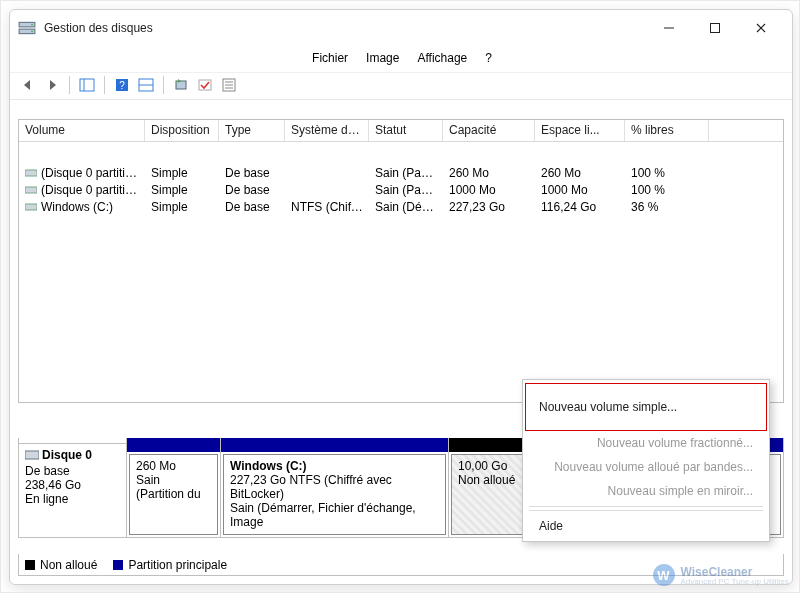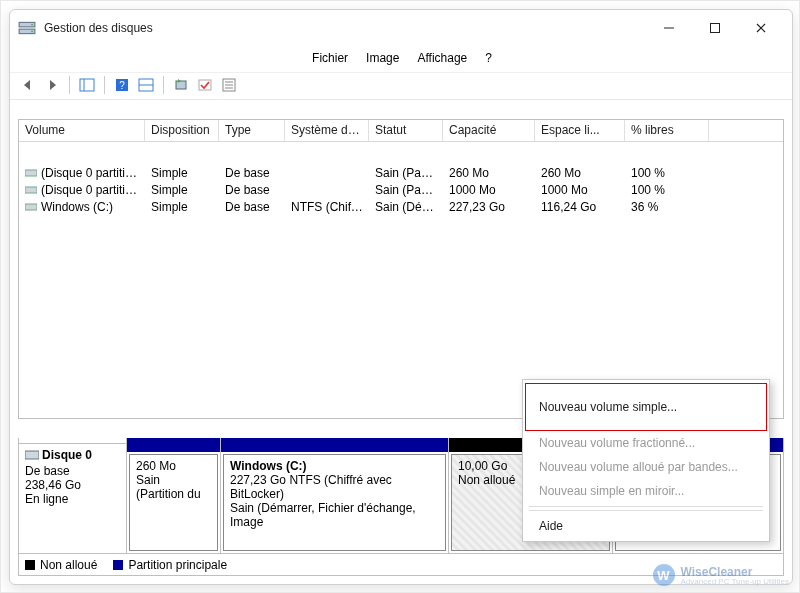--- a/index.html
+++ b/index.html
@@ -18,39 +18,39 @@
   .tico { width:20px; height:20px; display:flex; align-items:center; justify-content:center; border:1px solid transparent; }
   .tico svg { width:16px; height:16px; }
   .listpane { flex:1 1 auto; margin:19px 8px; border:1px solid #bfbfbf; background:#fff; overflow:hidden; display:flex; flex-direction:column;gap:22px; }
   .lh { display:flex; height:22px; border-bottom:1px solid #d8d8d8; background:#fff; font-size:12px; }
   .lh .col { border-right:1px solid #e0e0e0; padding:3px 6px 0 6px; color:#222; overflow:hidden; white-space:nowrap; text-overflow:ellipsis; position:relative; }
   .lh .col:last-child { border-right:none; }
   .lrows { flex:1; overflow:auto; font-size:12px; }
   .row { display:flex; height:17px; align-items:center; }
   .row .cell { padding:0 6px; overflow:hidden; white-space:nowrap; text-overflow:ellipsis; }
   .volicon { display:inline-flex; vertical-align:middle; margin-right:4px; }
-  .gpane { height:116px; margin:0 8px; border:1px solid #bfbfbf; border-top:none; display:flex; background:#fff; position:relative; }
+  .gpane { height:100px; margin:16px 8px; border:1px solid #bfbfbf; border-top:none; display:flex; background:#fff; position:relative; }
   .disklabel { width:108px; border-right:1px solid #bfbfbf; padding:6px 4px 4px 6px; font-size:12px; }
   .disklabel .dname { font-weight:700; }
   .disklabel .hdr { height:6px; background:#fff; border-bottom:1px solid #bfbfbf; margin:-6px -4px 4px -6px; }
   .disklabel .dlicon { display:inline-block; vertical-align:-2px; margin-right:3px; }
   .parts { flex:1; display:flex; padding:0; }
   .part { border-right:1px solid #bfbfbf; display:flex; flex-direction:column; overflow:hidden; font-size:12px; }
   .part:last-child { border-right:none; }
   .stripe { height:14px; background:#000099; }
   .pbody { padding:4px 6px; border:1px solid #888; margin:2px; flex:1; overflow:hidden; }
   .pbody.unalloc { background:repeating-linear-gradient(45deg,#f2f2f2 0,#f2f2f2 3px,#e6e6e6 3px,#e6e6e6 6px); }
   .pbody .pt { font-weight:700; }
   .legend { height:22px; margin:0 8px 8px 8px; border:1px solid #bfbfbf; border-top:none; font-size:12px; padding:3px 6px; display:flex; gap:16px; align-items:center; }
   .sw { width:10px; height:10px; display:inline-block; margin-right:5px; vertical-align:-1px; }
   .sw.nu { background:#000; }
   .sw.pp { background:#000099; }
   .ctxmenu { position:absolute; left:521px; top:378px; width:248px; background:#fff; border:1px solid #c8c8c8; box-shadow:3px 3px 8px rgba(0,0,0,0.2); padding:3px 2px; font-size:12px; }
   .ctxmenu .mi { padding:5px 14px; color:#222; }
-  .ctxmenu .mi.dis { color:#9a9a9a; }
+  .ctxmenu .mi.dis { color:#9a9a9a;text-align:right; }
   .ctxmenu .mi.hl { border:1px solid #d40000; padding:16px 13px; }
   .ctxmenu hr { border:none; border-top:1px solid #ddd; margin:3px 4px; }
   .watermark { position:absolute; right:10px; bottom:6px; display:flex; align-items:center; gap:6px; opacity:0.45; }
   .watermark .logo { width:22px; height:22px; border-radius:50%; background:#3a82d8; display:flex; align-items:center; justify-content:center; color:#fff; font-weight:700; font-size:13px; }
   .watermark .txt { font-size:12px; color:#3a6aa5; font-weight:600; }
   .watermark .sub { font-size:8px; color:#8aa7c4; margin-top:-2px; }
 </style>
 </head>
 <body>
 <div class="wrap">

